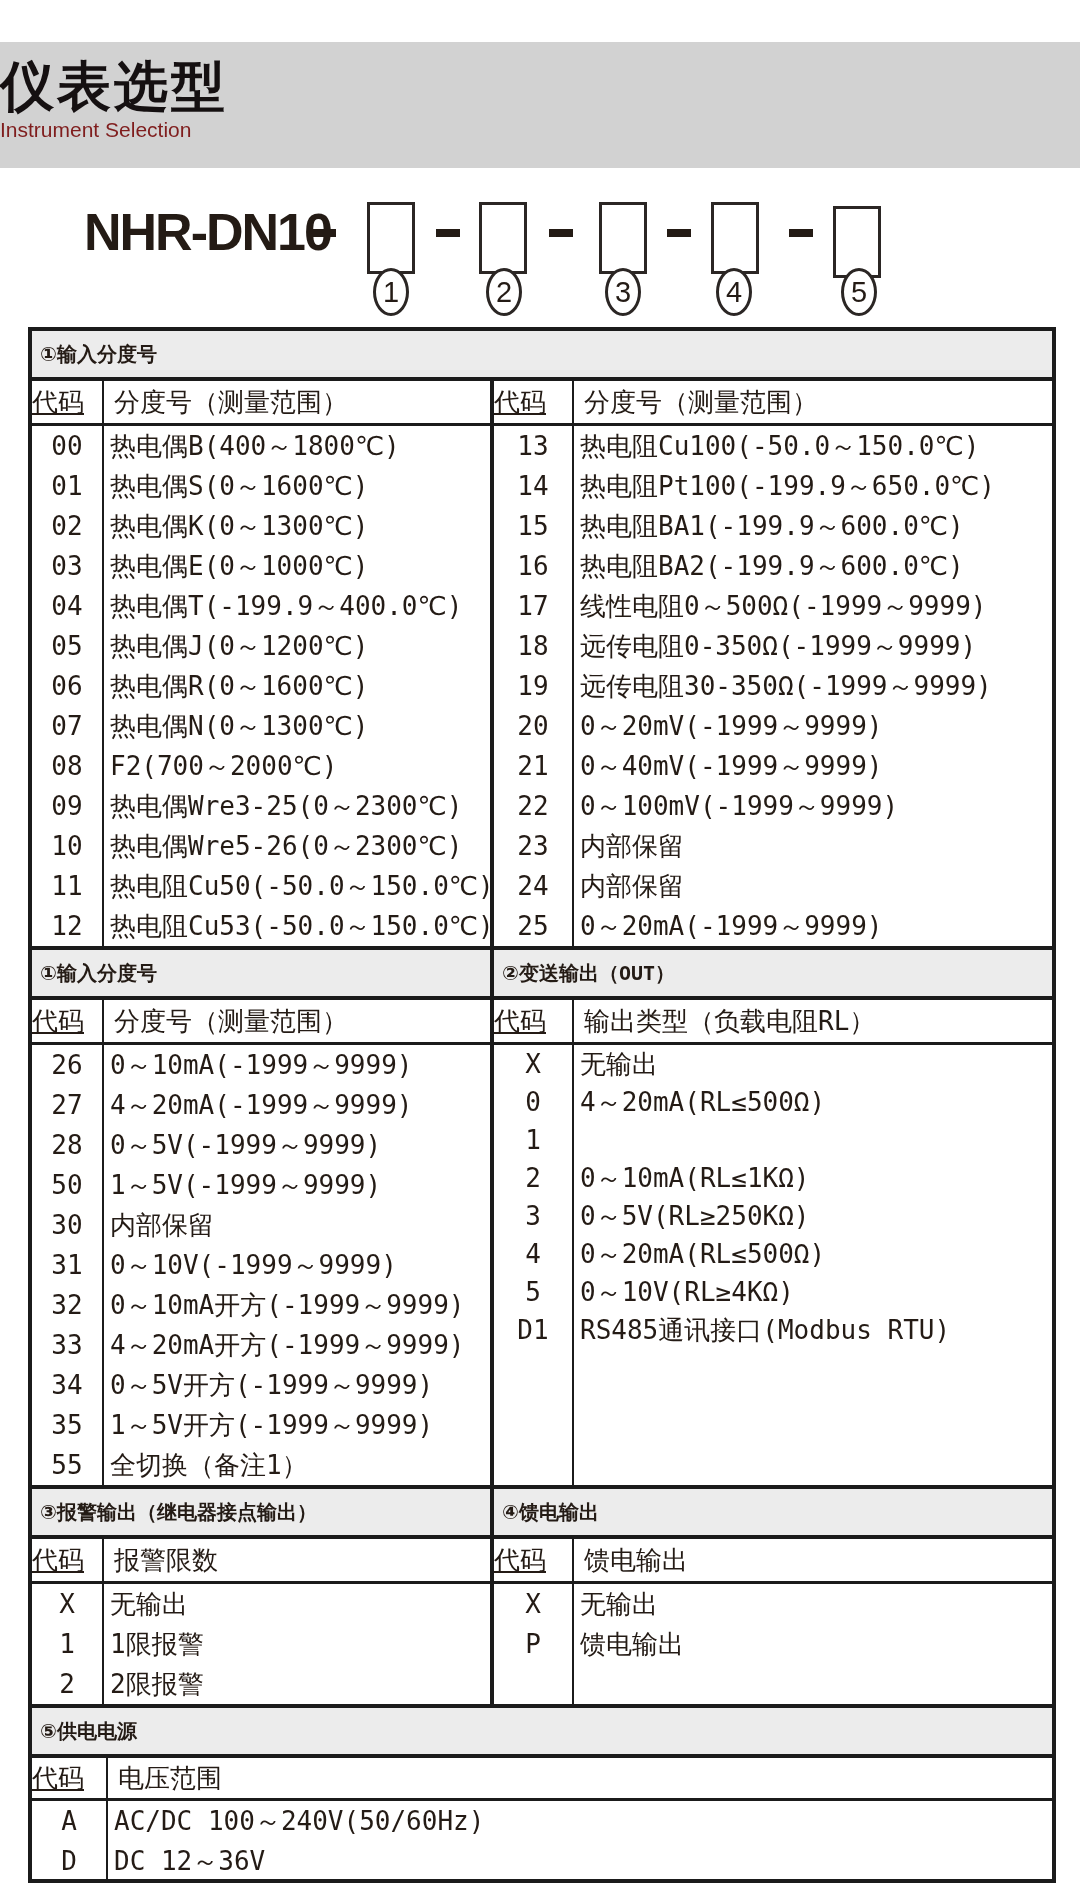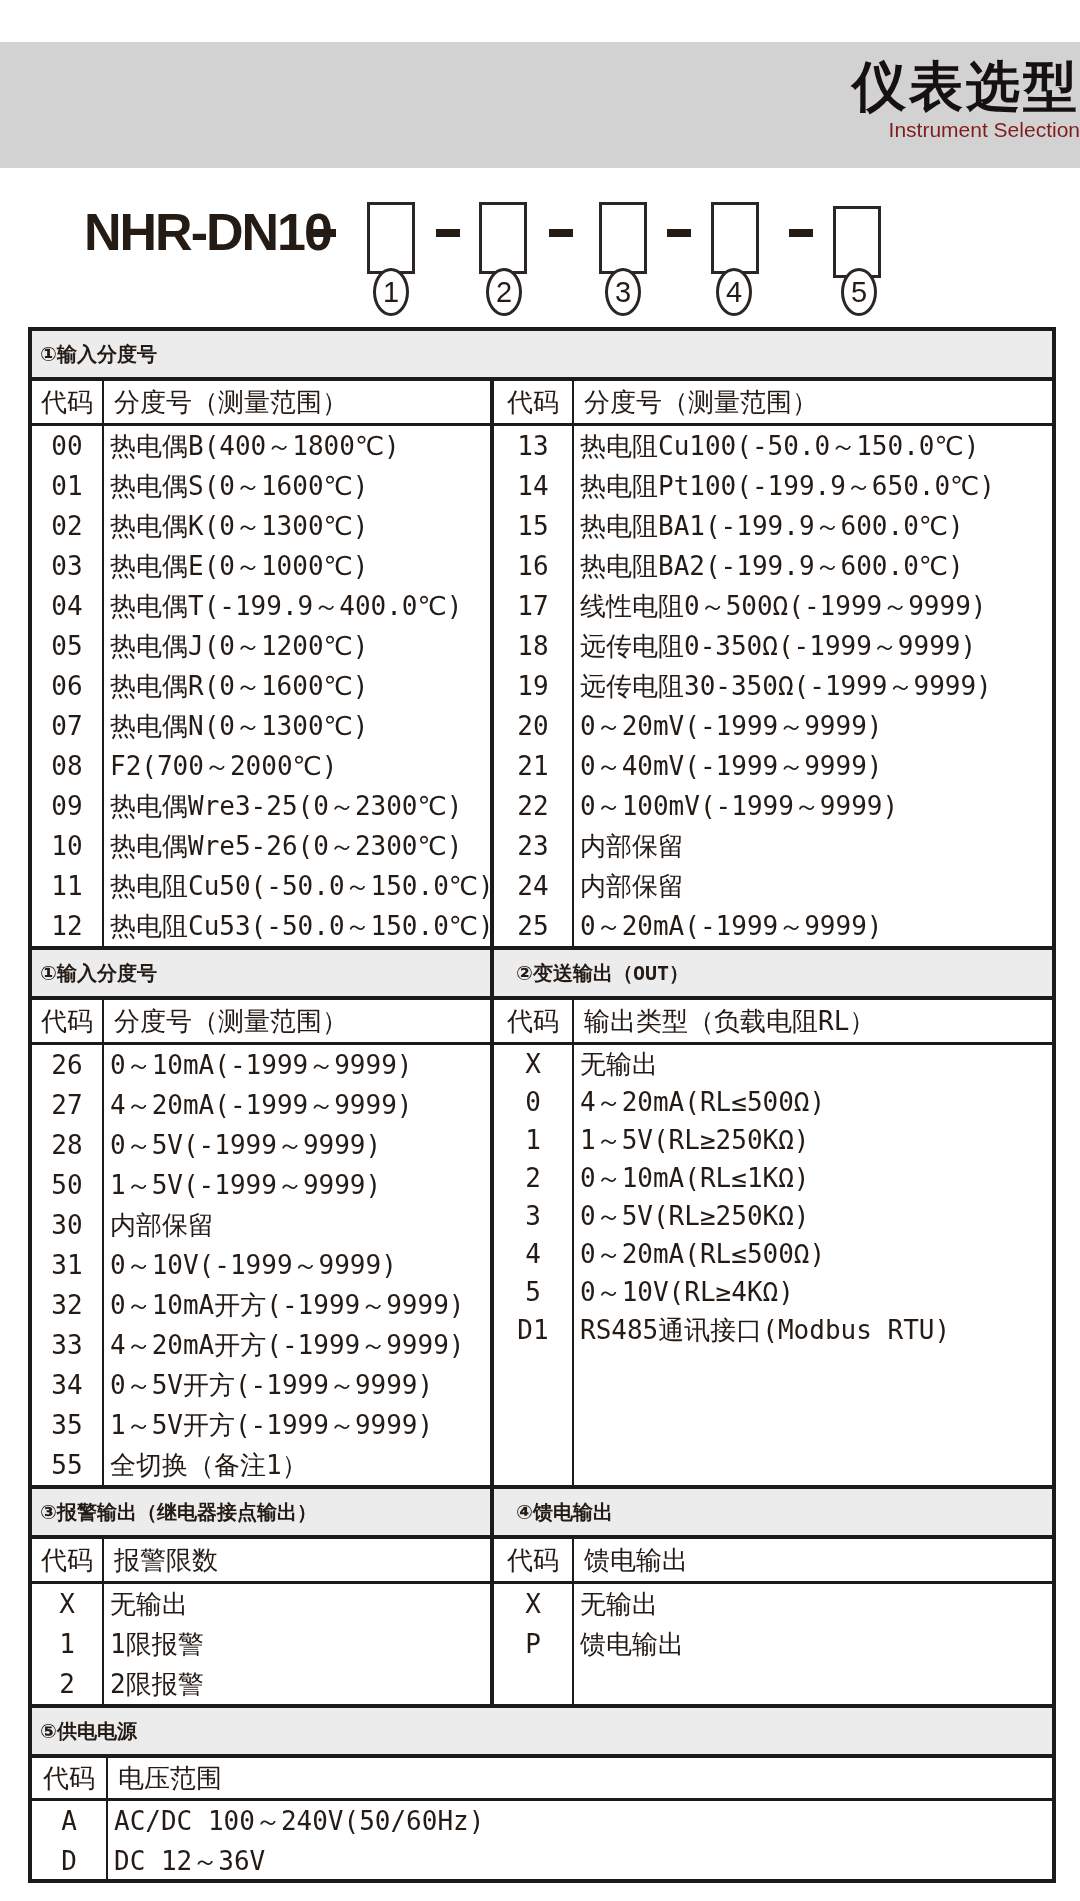--- a/index.html
+++ b/index.html
@@ -2,52 +2,52 @@
 <html><head>
 <meta charset="utf-8">
 <style>
   html,body{margin:0;padding:0;}
   body{
     width:1080px;height:1901px;position:relative;background:#ffffff;
     font-family:"DejaVu Sans Mono","DejaVu Sans",monospace;
     color:#241b15;overflow:hidden;
   }
   
-  .title-band{position:absolute;top:42px;left:0;width:1080px;height:126px;background:#d2d2d2;text-align:right;}
+  .title-band{position:absolute;top:42px;left:0;width:1080px;height:126px;background:#d2d2d2;text-align:left;}
   .title{font-family:"Liberation Sans",sans-serif;font-weight:bold;font-size:54px;letter-spacing:3px;line-height:1;margin-top:17px;color:#151011;}
   .subtitle{font-family:"Liberation Sans",sans-serif;font-size:21px;line-height:1.2;margin-top:4px;color:#7f1d1d;}
   
   .model-area{position:absolute;top:196px;left:0;width:1080px;height:130px;}
   .model-prefix{position:absolute;left:84px;top:2px;font-family:"Liberation Sans",sans-serif;font-weight:bold;font-size:52px;letter-spacing:-2px;line-height:68px;color:#241b15;}
   .mdash{position:absolute;top:33px;width:24px;height:8px;background:#241b15;}
   .mbox{position:absolute;top:6px;width:48px;height:72px;border:3px solid #2b2624;background:#fff;box-sizing:border-box;}
   .mbox.b5{top:10px;}
   .pos-circle{position:absolute;top:72px;width:36px;height:48px;border:3px solid #2b2624;border-radius:50%;box-sizing:border-box;
     font-family:"Liberation Sans",sans-serif;font-size:29px;line-height:42px;text-align:center;color:#241b15;background:#fff;}
   
   .tbl{position:absolute;top:327px;left:28px;width:1028px;height:1556px;border:4px solid #1b1b1b;box-sizing:border-box;
     font-size:26px;overflow:hidden;display:flex;flex-direction:column;}
   .sec{display:flex;flex-direction:column;}
   .sec.grow{flex:1;}
   .band{height:46px;line-height:46px;background:#ececec;font-weight:bold;font-size:20px;border-bottom:4px solid #1b1b1b;padding-left:8px;white-space:nowrap;}
   .sec:not(:first-child) .band{border-top:4px solid #1b1b1b;}
   .band.split-band{display:flex;padding-left:0;}
   .band .bl{width:462px;border-right:4px solid #1b1b1b;padding-left:8px;box-sizing:border-box;}
-  .band .br{flex:1;padding-left:22px;}
+  .band .br{flex:1;padding-left:8px;}
   .body{display:flex;align-items:stretch;}
   .half{position:relative;overflow:hidden;}
   .half.left{width:458px;border-right:4px solid #1b1b1b;}
   .half.right{flex:1;}
   .half.full{width:100%;}
   .vline{position:absolute;top:0;bottom:0;width:2px;background:#1b1b1b;}
   .cw70 .vline{left:70px;}  .cw70 .c.code{width:70px;}
   .cw78 .vline{left:78px;}  .cw78 .c.code{width:78px;}
   .cw74 .vline{left:74px;}  .cw74 .c.code{width:74px;}
   .colhead{display:flex;height:42px;line-height:42px;border-bottom:3px solid #1b1b1b;white-space:nowrap;}
-  .colhead .c.code{text-align:center;}
+  .colhead .c.code{text-align:left;text-decoration:underline;}
   .colhead .c.desc{flex:1;padding-left:12px;}
   .rows .r{display:flex;white-space:nowrap;}
   .rh40 .rows .r{height:40px;line-height:40px;}
   .rh38 .rows .r{height:38px;line-height:38px;}
   .c.code{text-align:center;flex:none;}
   .c.desc{flex:1;padding-left:8px;}
   .s4 .colhead{height:40px;line-height:40px;}
 </style>
 </head>
 <body>
@@ -274,21 +274,20 @@
             <div class="r">
               <div class="c code">X</div>
               <div class="c desc">无输出</div>
             </div>
             <div class="r">
               <div class="c code">0</div>
               <div class="c desc">4～20mA(RL≤500Ω)</div>
             </div>
             <div class="r">
               <div class="c code">1</div>
-              <div class="c desc">1～5V(RL≥250KΩ)</div>
             </div>
             <div class="r">
               <div class="c code">2</div>
               <div class="c desc">0～10mA(RL≤1KΩ)</div>
             </div>
             <div class="r">
               <div class="c code">3</div>
               <div class="c desc">0～5V(RL≥250KΩ)</div>
             </div>
             <div class="r">

